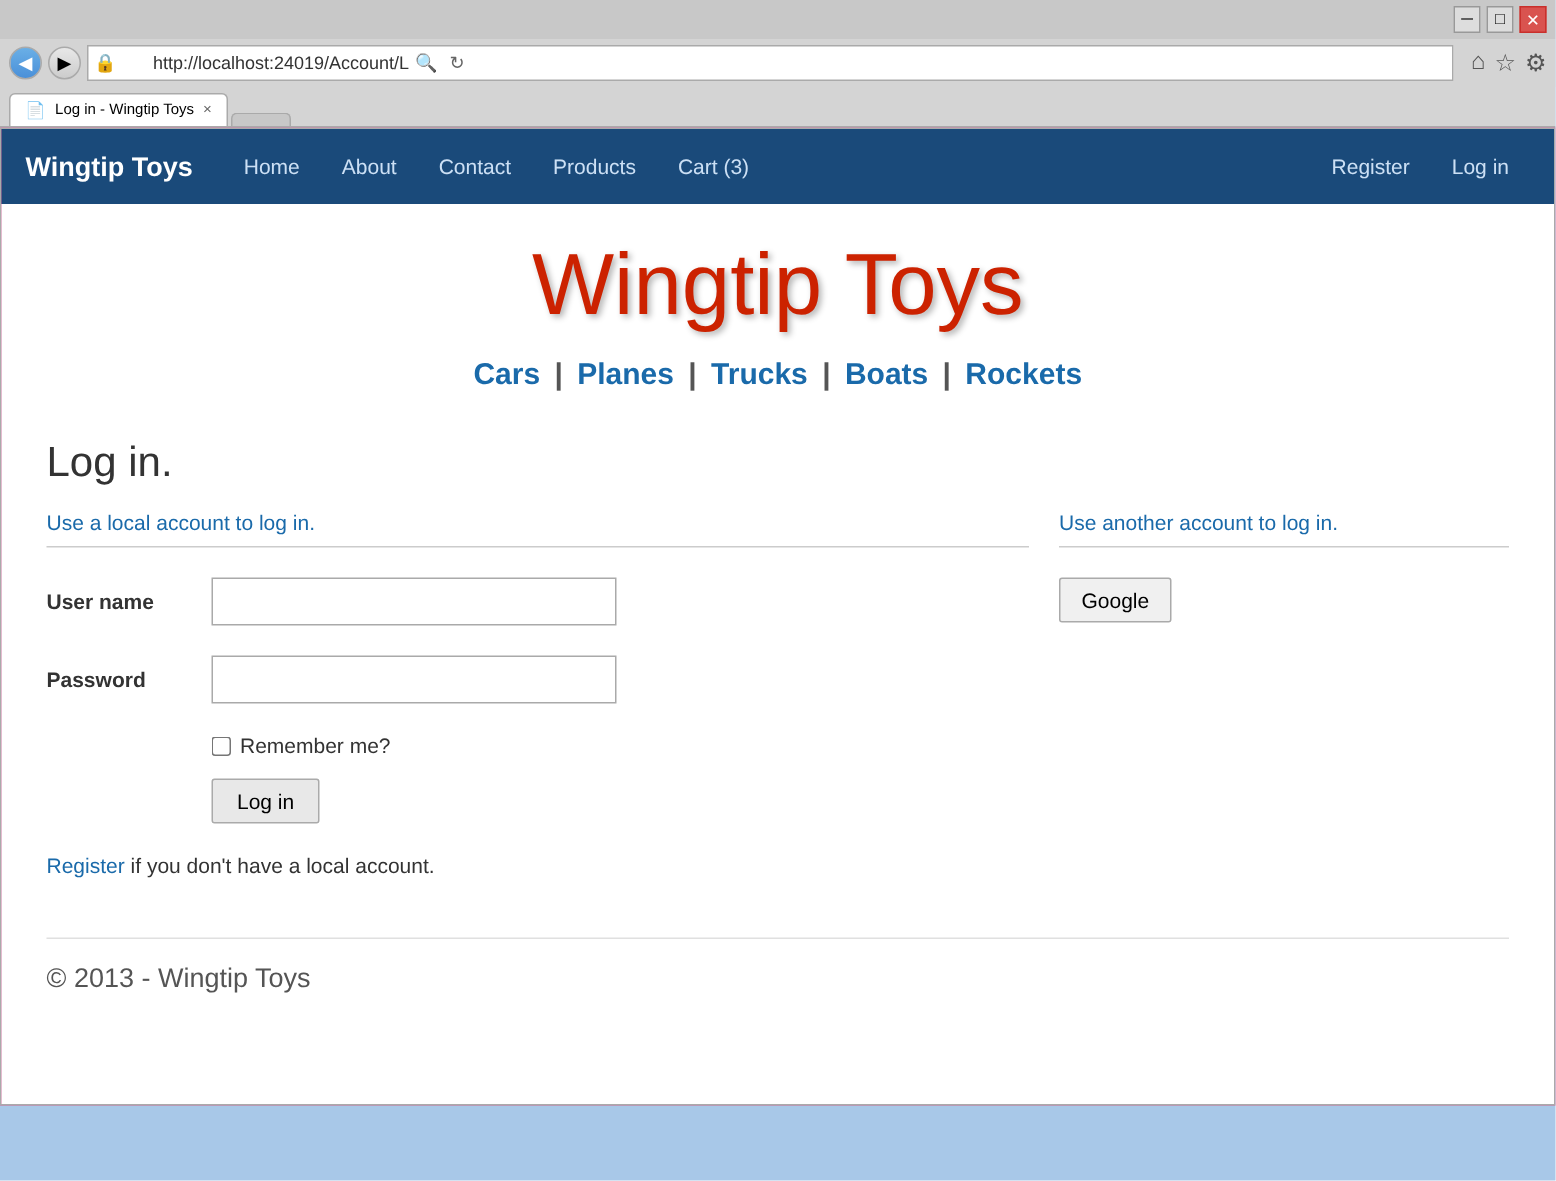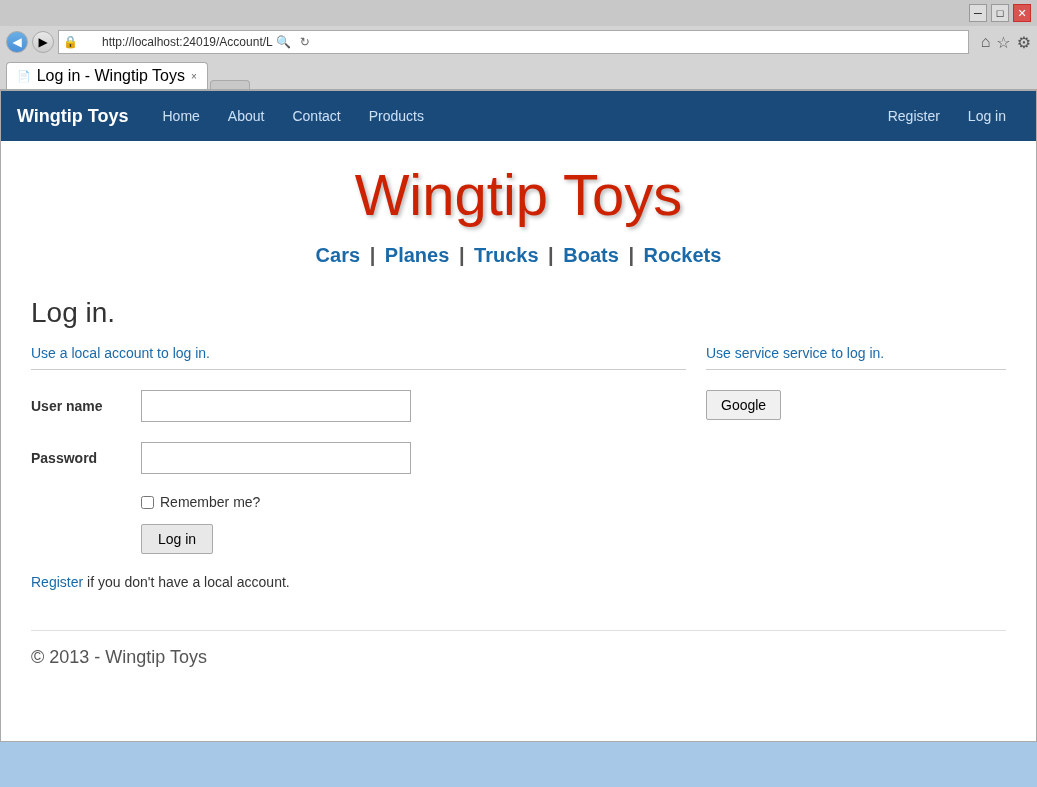--- a/index.html
+++ b/index.html
@@ -280,36 +280,37 @@
     <div class="browser-icons">
       <span class="browser-icon">⌂</span>
       <span class="browser-icon">☆</span>
       <span class="browser-icon">⚙</span>
     </div>
   </div>
 
   <div class="tab-bar">
     <div class="tab">
       <span style="font-size:11px;">📄</span>
-      <span style="font-size:16px;">Log in - Wingtip Toys</span>
+      <span style="font-size:10px;">Log in - Wingtip Toys</span>
       <span class="close-x">×</span>
     </div>
     <div class="tab-inactive" style="width:40px;"></div>
   </div>
 </div>
 
 <div class="page-wrapper">
 
   <nav class="site-navbar">
     <a class="site-brand">Wingtip Toys</a>
     <div class="site-nav-links">
       <a class="site-nav-link">Home</a>
       <a class="site-nav-link">About</a>
       <a class="site-nav-link">Contact</a>
       <a class="site-nav-link">Products</a>
+      <a class="site-nav-link">Cart (3)</a>
     </div>
     <div class="site-nav-right">
       <a class="site-nav-link">Register</a>
       <a class="site-nav-link">Log in</a>
     </div>
   </nav>
 
   <div class="main-content">
 
     <h1 class="site-title">Wingtip Toys</h1>
@@ -345,21 +346,21 @@
           <input type="checkbox" style="">
           <label class="remember-label">Remember me?</label>
         </div>
         <button class="login-btn">Log in</button>
         <div class="register-text">
           <a class="register-link">Register</a><span> if you don't have a local account.</span>
         </div>
       </div>
 
       <div class="login-external">
-        <p class="section-subtitle">Use service service to log in.</p>
+        <p class="section-subtitle">Use another account to log in.</p>
         <hr class="section-divider">
         <button class="google-btn">Google</button>
       </div>
     </div>
 
     <div class="footer">
       <span>© 2013 - Wingtip Toys</span>
     </div>
   </div>
 </div>

